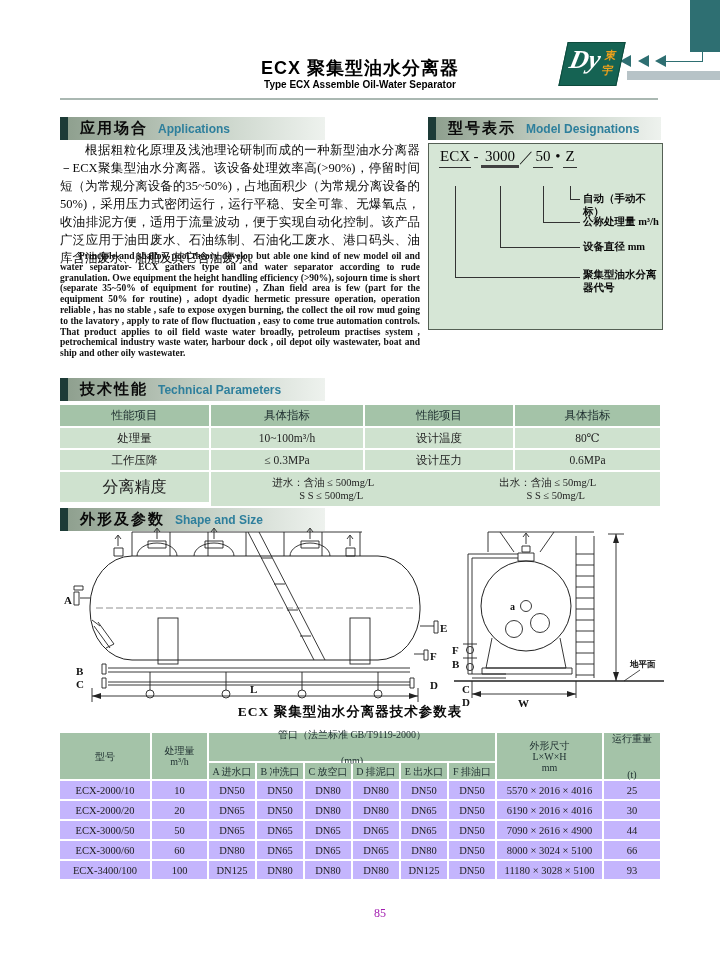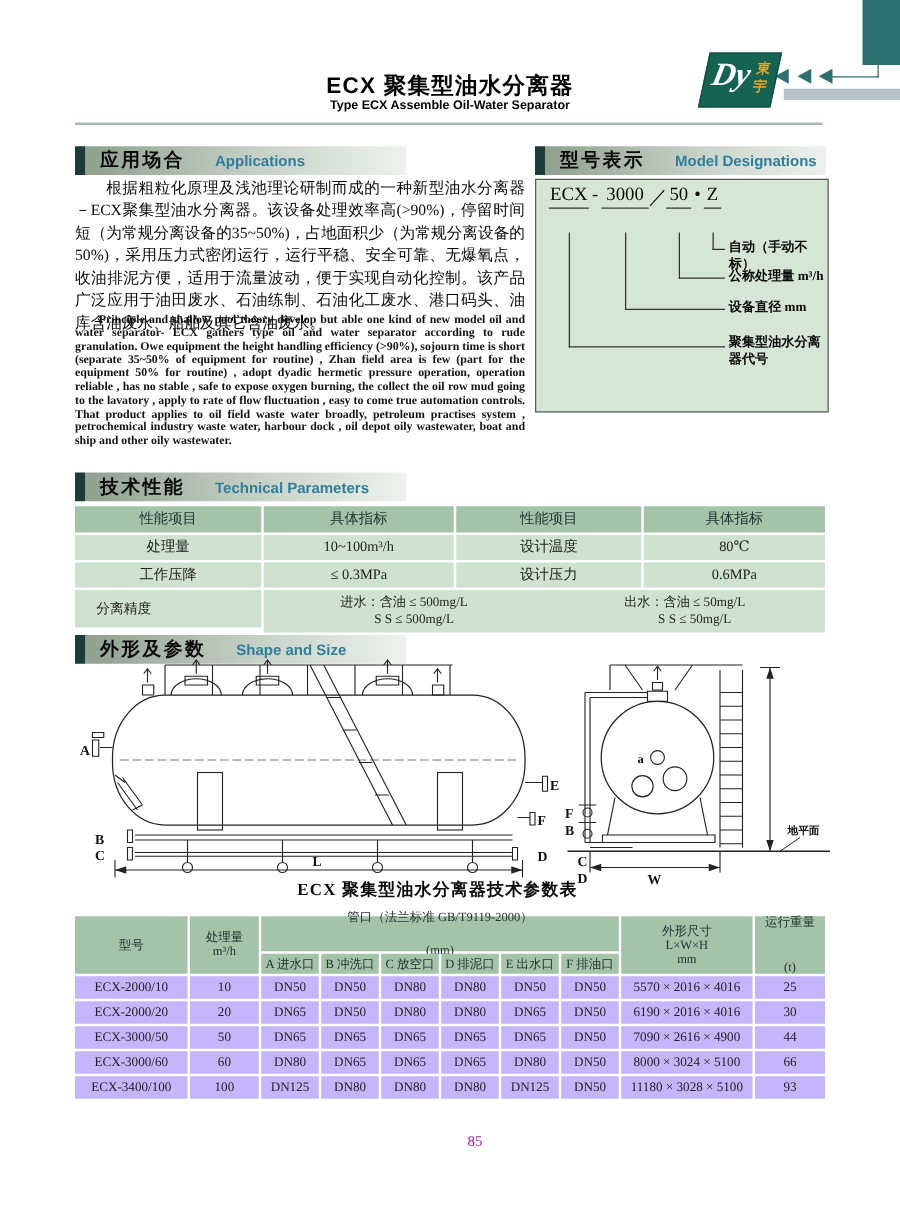--- a/index.html
+++ b/index.html
@@ -21,58 +21,58 @@
         transform:skewX(-12deg);border:1px solid #0d4a3c;}
   .logo .mark{position:absolute;left:5px;top:2px;font:italic bold 26px "Liberation Serif",serif;color:#fff;}
   .logo .brand{position:absolute;right:5px;top:5px;width:12px;font:bold 11px/15px "Liberation Serif",serif;
         color:#eda11c;word-break:break-all;text-align:center;}
   
   .shdr{position:absolute;height:23px;display:flex;align-items:stretch;}
   .shdr .accent{width:8px;background:#1d3b37;}
   .shdr .grad{flex:1;display:flex;align-items:center;
         background:linear-gradient(to right,#8fa08f 0%,#c7d2c7 55%,#eef2ee 100%);}
   .shdr .cn{font:bold 15px "Liberation Serif",serif;color:#0a0a0a;margin-left:12px;letter-spacing:2px;}
-  .shdr .en{font:bold 12px "Liberation Sans",sans-serif;color:#2e7f9c;margin-left:24px;}
+  .shdr .en{font:bold 12px "Liberation Sans",sans-serif;color:#2e7f9c;margin-left:10px;}
   #hdr-applications{left:60px;top:117px;width:265px;}
   #hdr-model{left:428px;top:117px;width:233px;}
   #hdr-technical{left:60px;top:378px;width:265px;}
   #hdr-shape{left:60px;top:508px;width:265px;}
   
   .app-cn{position:absolute;left:60px;top:141px;width:360px;text-align:justify;text-indent:2em;
         font:12.5px/18px "Liberation Serif",serif;color:#0a0a0a;}
   .app-en{position:absolute;left:60px;top:251px;width:360px;text-align:justify;text-indent:2em;
         font:9.5px/10.8px "Liberation Serif",serif;font-weight:600;color:#111;}
   
   .model-box{position:absolute;left:428px;top:143px;width:233px;height:185px;background:#d6e6d6;
         border:1px solid #556055;}
   .formula{position:absolute;left:10px;top:4px;display:flex;font:15px "Liberation Serif",serif;color:#0a0a0a;}
   .formula span{display:inline-block;text-align:center;}
   .fw-pre{width:32px;border-bottom:1px solid #333;}
   .fw-dash{width:10px;}
-  .fw-dia{width:38px;border-bottom:1px solid #404040;}
+  .fw-dia{width:38px;border-bottom:3px solid #404040;}
   .fw-sla{width:14px;}
   .fw-cap{width:20px;border-bottom:1px solid #333;}
   .fw-dot{width:10px;}
   .fw-aut{width:14px;border-bottom:1px solid #333;}
   .conn{position:absolute;border-left:1px solid #333;border-bottom:1px solid #333;}
   #conn-auto{left:141px;top:42px;width:9px;height:13px;}
   #conn-cap{left:114px;top:42px;width:36px;height:36px;}
   #conn-dia{left:71px;top:42px;width:79px;height:61px;}
   #conn-code{left:26px;top:42px;width:124px;height:91px;}
   .mlabel{position:absolute;left:154px;width:76px;font:bold 10.5px/13px "Liberation Serif",serif;color:#0a0a0a;}
   #mlabel-auto{top:48px;}
   #mlabel-cap{top:71px;}
   #mlabel-dia{top:96px;}
   #mlabel-code{top:124px;}
   
   .tp{position:absolute;left:60px;top:405px;width:600px;display:grid;
       grid-template-columns:149px 152px 148px 145px;gap:2px;background:#fff;color:#222;}
   .tp .h{background:#a4c3a8;height:21px;line-height:21px;text-align:center;font-size:11.5px;color:#233;}
   .tp .c{background:#cfe2cf;height:20px;line-height:20px;text-align:center;font-size:11.5px;}
-  .tp .lbl{background:#cfe2cf;height:30px;line-height:30px;font-size:11px;padding-left:17px;}
+  .tp .lbl{background:#cfe2cf;height:30px;line-height:30px;text-align:center;font-size:16px;}
   .tp .acc{grid-column:2/5;background:#cfe2cf;height:34px;display:flex;}
   .acc-half{flex:1;display:flex;flex-direction:column;justify-content:center;font-size:10.5px;line-height:13px;}
   .acc-half .l1{text-align:center;}
   .acc-half .l2{text-align:center;padding-left:16px;}
   
   .dwg{position:absolute;}
   #dwg-side{left:62px;top:526px;width:385px;height:182px;}
   #dwg-end{left:448px;top:526px;width:222px;height:182px;}
   .caption{position:absolute;left:120px;top:703px;width:460px;text-align:center;
         font:bold 13.5px "Liberation Serif",serif;color:#0a0a0a;letter-spacing:1px;}

